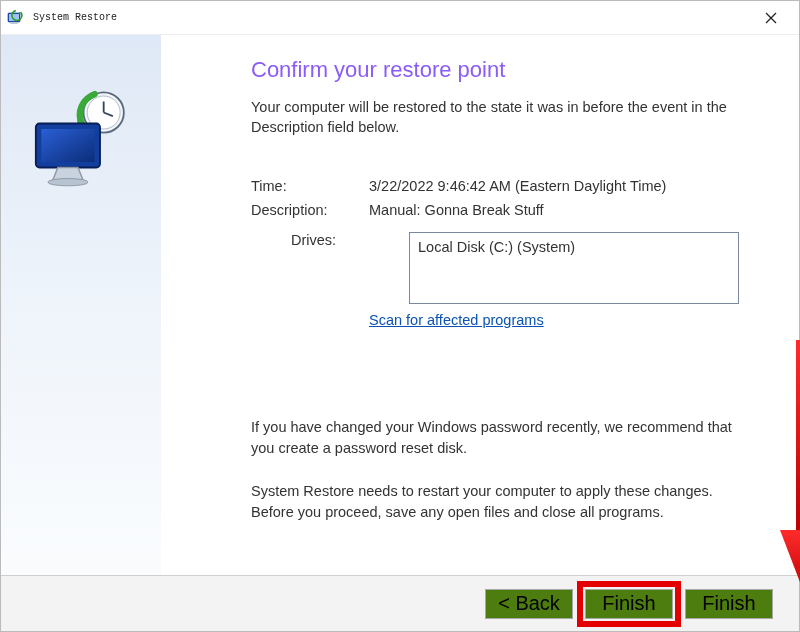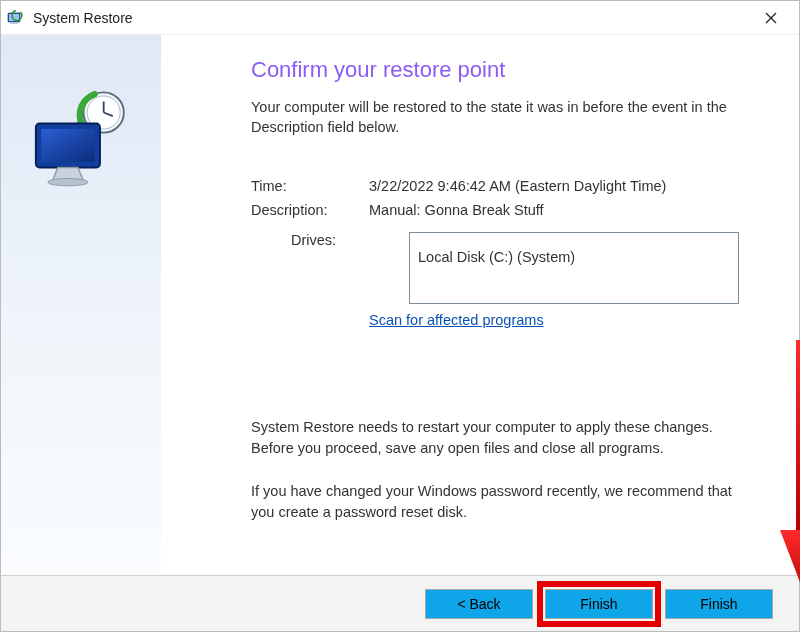--- a/index.html
+++ b/index.html
@@ -34,22 +34,23 @@
     .titlebar .app-icon {
       width: 18px;
       height: 18px;
       margin-right: 8px;
       display: flex;
       align-items: center;
       justify-content: center;
     }
     .titlebar .title {
       flex: 1;
-      font-size: 14px;
+      font-size: 10px;
       color: #222;
+      font-family: Liberation Mono, monospace;
     }
     .titlebar .close {
       width: 44px;
       height: 30px;
       display: flex;
       align-items: center;
       justify-content: center;
       cursor: pointer;
     }
     .titlebar .close svg {
@@ -111,21 +112,21 @@
       margin-top: 14px;
     }
     .drives-row .label {
       width: 118px;
       flex: none;
       margin-left: 40px;
     }
     .drives-box {
       flex: 1;
       border: 1px solid #7a8a9a;
-      padding: 16px 8px;
+      padding: 6px 8px;
       height: 72px;
       font-size: 14.5px;
       max-width: 340px;
     }
     .scan-link-row {
       margin-top: 8px;
       margin-left: 118px;
     }
     .scan-link {
       color: #0a53b5;
@@ -148,25 +149,25 @@
       height: 56px;
       background: #f3f3f3;
       border-top: 1px solid #cfcfcf;
       display: flex;
       align-items: center;
       justify-content: flex-end;
       padding-right: 26px;
       gap: 12px;
     }
     .footer button {
-      width: 108px;
+      width: 88px;
       height: 30px;
-      background: #0ea5e9;
+      background: #4d7c0f;
       border: 1px solid #a8a8a8;
-      font-size: 14px;
+      font-size: 20px;
       cursor: pointer;
       font-family: inherit;
     }
     .finish-highlight {
       position: relative;
       display: inline-block;
     }
     .finish-highlight::before {
       content: "";
       position: absolute;
@@ -256,22 +257,22 @@
         <div class="drives-row">
           <div class="label">Drives:</div>
           <div class="drives-box">Local Disk (C:) (System)</div>
         </div>
         <div class="scan-link-row">
           <a class="scan-link">Scan for affected programs</a>
         </div>
       </div>
 
       <div class="bottom-text">
+        <p>If you have changed your Windows password recently, we recommend that you create a password reset disk.</p>
         <p>System Restore needs to restart your computer to apply these changes. Before you proceed, save any open files and close all programs.</p>
-        <p>If you have changed your Windows password recently, we recommend that you create a password reset disk.</p>
       </div>
 
       <svg class="arrow-annotation" viewBox="0 0 60 260">
         <defs>
           <linearGradient id="ared" x1="0" y1="0" x2="0" y2="1">
             <stop offset="0" stop-color="#ff2b2b"></stop>
             <stop offset="1" stop-color="#b80000"></stop>
           </linearGradient>
         </defs>
         <rect x="20" y="0" width="20" height="195" fill="url(#ared)"></rect>

